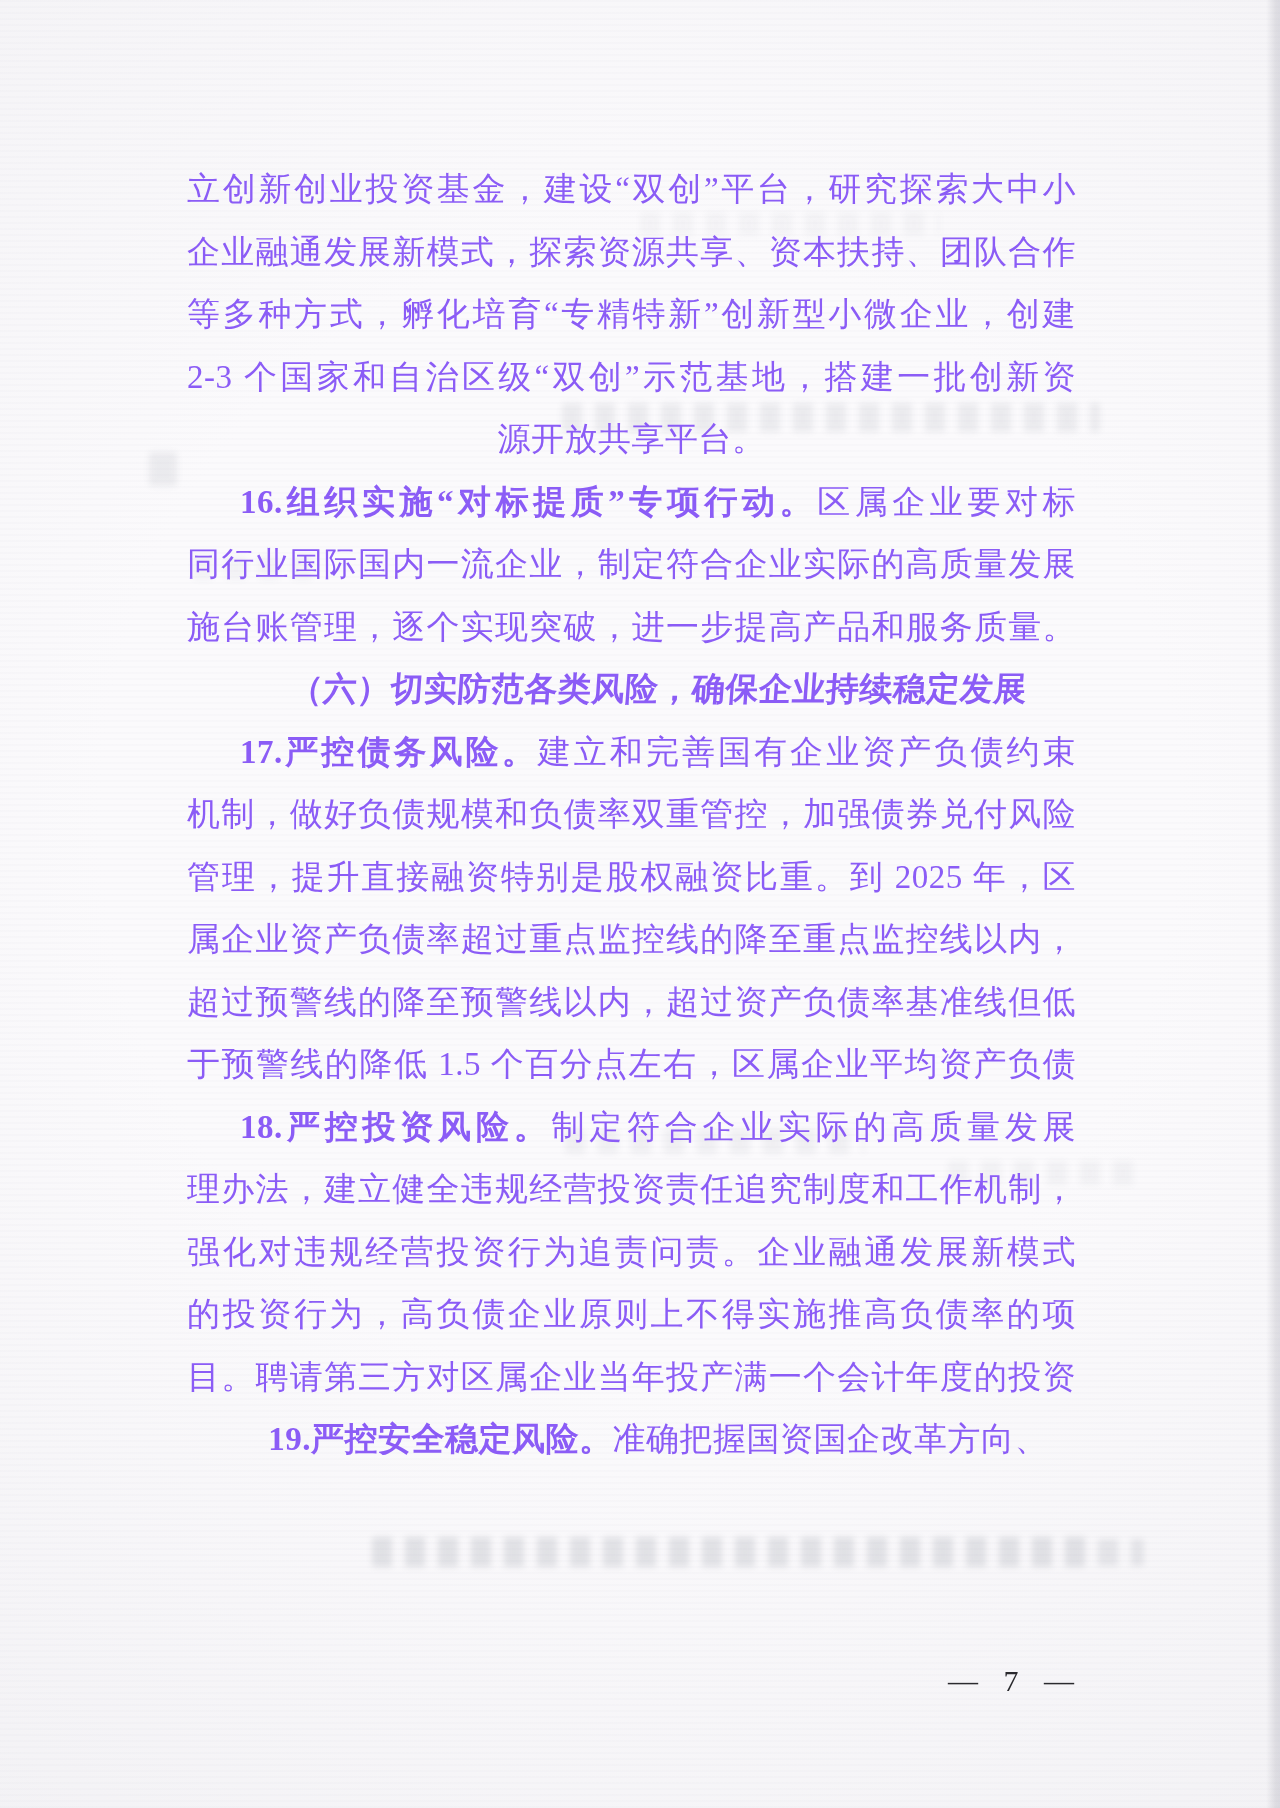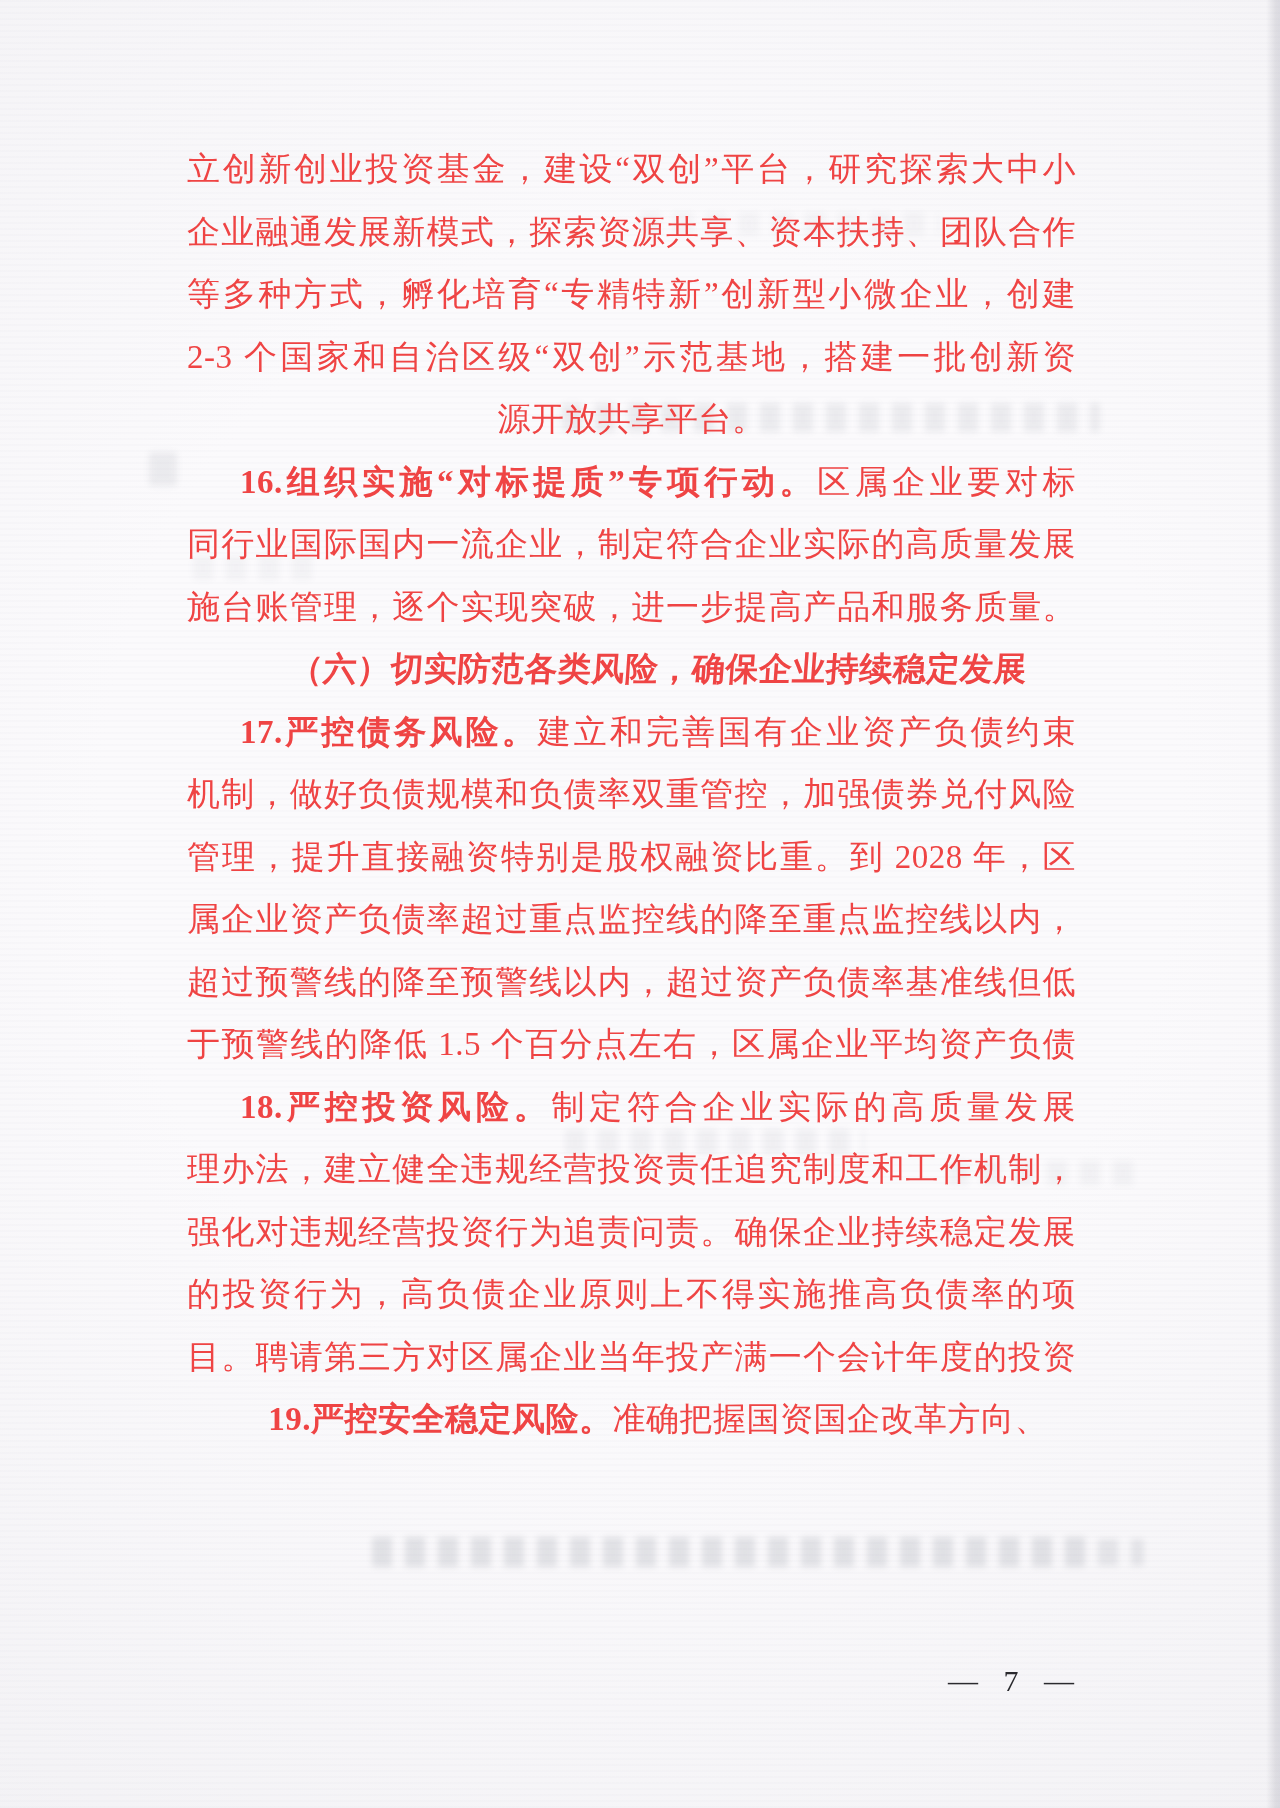--- a/index.html
+++ b/index.html
@@ -13,22 +13,22 @@
   .scan-texture{
     position:absolute;inset:0;pointer-events:none;
     background:repeating-linear-gradient(180deg,
       rgba(190,190,205,0.05) 0 2px, rgba(255,255,255,0) 2px 6px);
   }
   .page-edge{
     position:absolute;top:0;right:0;width:14px;height:1808px;
     background:linear-gradient(90deg, rgba(0,0,0,0) 0, rgba(120,120,135,0.18) 70%, rgba(160,160,175,0.3) 100%);
   }
   .text-block{
-    position:absolute;left:187px;top:138px;width:889px;
-    color:#ef4444;
+    position:absolute;left:187px;top:158px;width:889px;
+    color:#8b5cf6;
   }
   .line{
     height:62.5px;line-height:62.5px;font-size:33px;
     letter-spacing:0.5px;white-space:nowrap;
     text-align:center;
   }
   .line.justify{
     white-space:normal;
     text-align:justify;
     text-align-last:justify;
@@ -78,27 +78,27 @@
     <div class="line justify"><span class="seg">企业融通发展新模式，探索资源共享、资本扶持、团队合作</span></div>
     <div class="line justify"><span class="seg">等多种方式，孵化培育“专精特新”创新型小微企业，创建</span></div>
     <div class="line justify"><span class="seg">2-3 个国家和自治区级“双创”示范基地，搭建一批创新资</span></div>
     <div class="line"><span class="seg">源开放共享平台。</span></div>
     <div class="line justify indent"><span class="seg bold">16.组织实施“对标提质”专项行动。</span><span class="seg">区属企业要对标</span></div>
     <div class="line justify"><span class="seg">同行业国际国内一流企业，制定符合企业实际的高质量发展</span></div>
     <div class="line justify"><span class="seg">施台账管理，逐个实现突破，进一步提高产品和服务质量。</span></div>
     <div class="line indent kai"><span class="seg bold">（六）切实防范各类风险，确保企业持续稳定发展</span></div>
     <div class="line justify indent"><span class="seg bold">17.严控债务风险。</span><span class="seg">建立和完善国有企业资产负债约束</span></div>
     <div class="line justify"><span class="seg">机制，做好负债规模和负债率双重管控，加强债券兑付风险</span></div>
-    <div class="line justify"><span class="seg">管理，提升直接融资特别是股权融资比重。到 2028 年，区</span></div>
+    <div class="line justify"><span class="seg">管理，提升直接融资特别是股权融资比重。到 2025 年，区</span></div>
     <div class="line justify"><span class="seg">属企业资产负债率超过重点监控线的降至重点监控线以内，</span></div>
     <div class="line justify"><span class="seg">超过预警线的降至预警线以内，超过资产负债率基准线但低</span></div>
     <div class="line justify"><span class="seg">于预警线的降低 1.5 个百分点左右，区属企业平均资产负债</span></div>
     <div class="line justify indent"><span class="seg bold">18.严控投资风险。</span><span class="seg">制定符合企业实际的高质量发展</span></div>
     <div class="line justify"><span class="seg">理办法，建立健全违规经营投资责任追究制度和工作机制，</span></div>
-    <div class="line justify"><span class="seg">强化对违规经营投资行为追责问责。确保企业持续稳定发展</span></div>
+    <div class="line justify"><span class="seg">强化对违规经营投资行为追责问责。企业融通发展新模式</span></div>
     <div class="line justify"><span class="seg">的投资行为，高负债企业原则上不得实施推高负债率的项</span></div>
     <div class="line justify"><span class="seg">目。聘请第三方对区属企业当年投产满一个会计年度的投资</span></div>
     <div class="line indent"><span class="seg bold">19.严控安全稳定风险。</span><span class="seg">准确把握国资国企改革方向、</span></div>
   </div>
 
 <div class="page-number">— 7 —</div>
 
 <div class="page-edge"></div>
 
 </body></html>

